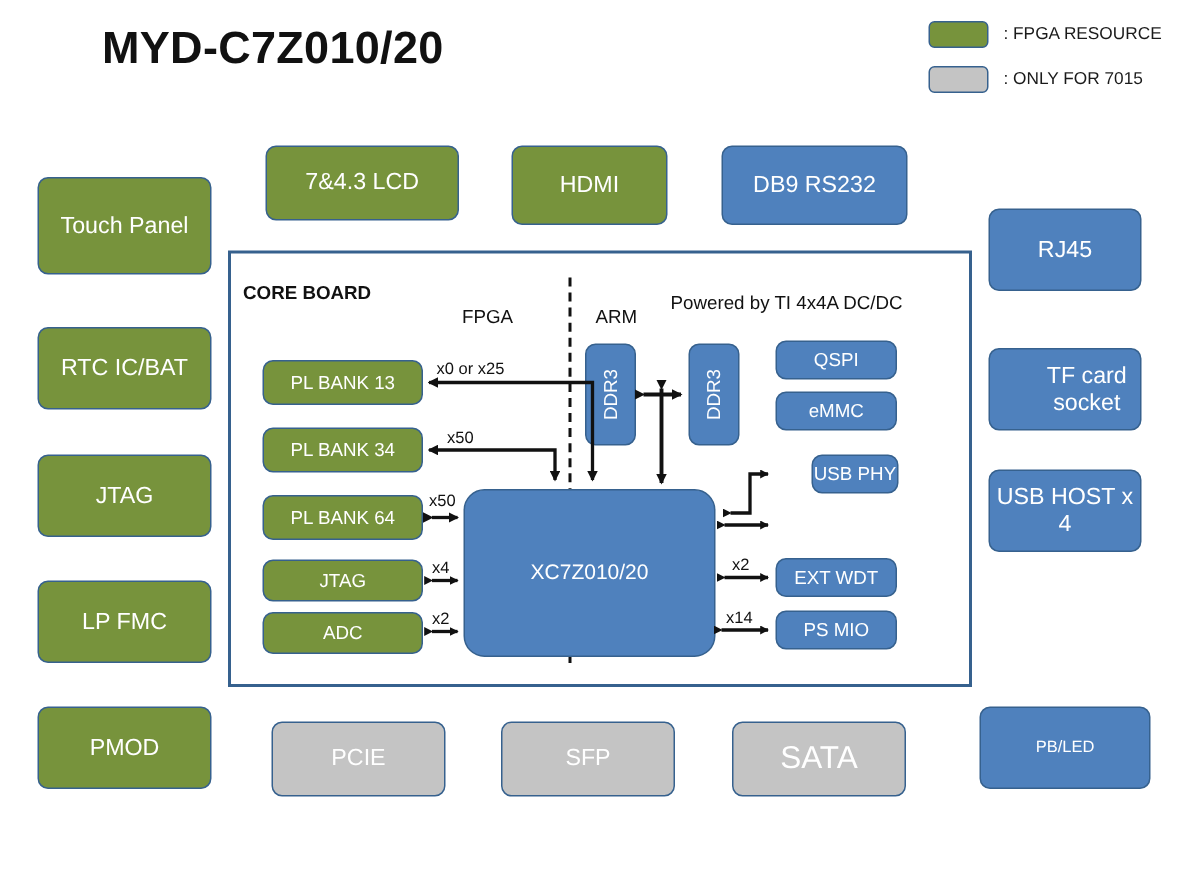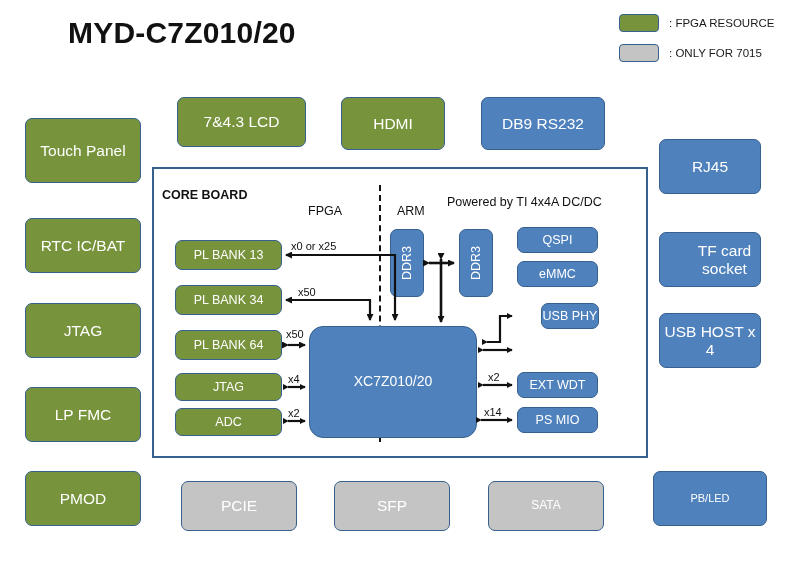--- a/index.html
+++ b/index.html
@@ -103,21 +103,21 @@
   <div class="blk blue" style="left:653px;top:471px;width:114px;height:55px;font-size:11px;">
     <span>PB/LED</span>
   </div>
 
   <div class="blk gray" style="left:181px;top:481px;width:116px;height:50px;font-size:15.5px;">
     <span>PCIE</span>
   </div>
   <div class="blk gray" style="left:334px;top:481px;width:116px;height:50px;font-size:15.5px;">
     <span>SFP</span>
   </div>
-  <div class="blk gray" style="left:488px;top:481px;width:116px;height:50px;font-size:12px;">
+  <div class="blk gray" style="left:488px;top:481px;width:116px;height:50px;font-size:21px;">
     <span>SATA</span>
   </div>
 
   <div class="core"></div>
   <div class="core-title">CORE BOARD</div>
   <div class="sec-lab" style="left:308px;top:204px;">FPGA</div>
   <div class="sec-lab" style="left:397px;top:204px;">ARM</div>
   <div class="sec-lab" style="left:447px;top:195px;">Powered by TI 4x4A DC/DC</div>
   <div class="divider"></div>
 

